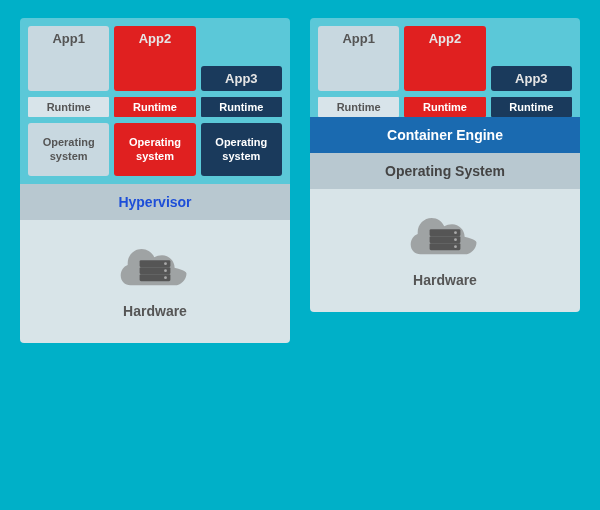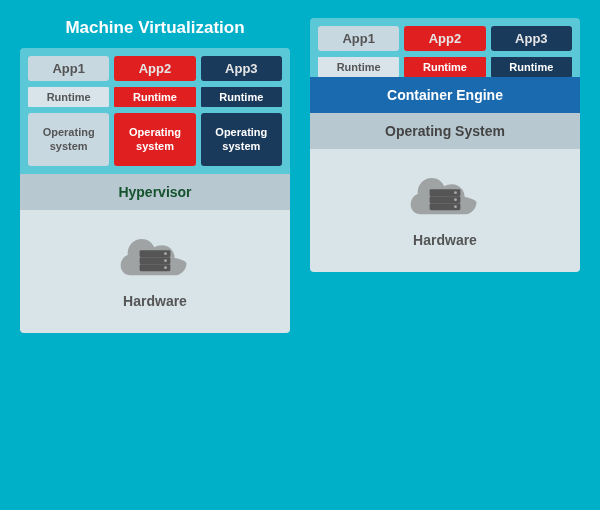--- a/index.html
+++ b/index.html
@@ -49,21 +49,21 @@
       text-align: center;
       padding: 5px 3px;
       border-radius: 3px;
       font-size: 13px;
       font-weight: bold;
       color: #e5e5e5;
     }
 
     .app-gray { background-color: #c8d8e0; color: #555; }
     .app-red { background-color: #e02020; }
-    .app-darkblue { background-color: #1a3a5c; }
+    .app-darkblue { background-color: #1a3a5c; margin-top: 40px; }
 
     .runtime-row {
       display: flex;
       gap: 5px;
     }
 
     .runtime-box {
       flex: 1;
       text-align: center;
       padding: 4px 2px;
@@ -94,21 +94,21 @@
     .os-gray { background-color: #c8d8e0; color: #555; }
     .os-red { background-color: #e02020; color: #fff; }
     .os-darkblue { background-color: #1a3a5c; color: #fff; }
 
     .hypervisor-box {
       background-color: #b8c8d0;
       text-align: center;
       padding: 10px;
       font-size: 14px;
       font-weight: bold;
-      color: #14532d;
+      color: #1d4ed8;
       border-radius: 0;
     }
 
     .container-engine-box {
       background-color: #1a6ab0;
       text-align: center;
       padding: 10px;
       font-size: 14px;
       font-weight: bold;
       color: #fff;
@@ -149,21 +149,20 @@
 
     
     .containers-upper {
       padding-bottom: 0;
     }
   </style>
 </head>
 <body>
 
 <div class="column">
-  <div class="column-title">Machine Virtualization</div>
 
   <div class="upper-box">
 
     <div class="apps-row">
       <div class="app-box app-gray">App1</div>
       <div class="app-box app-red">App2</div>
       <div class="app-box app-darkblue">App3</div>
     </div>
 
     <div class="runtime-row">

